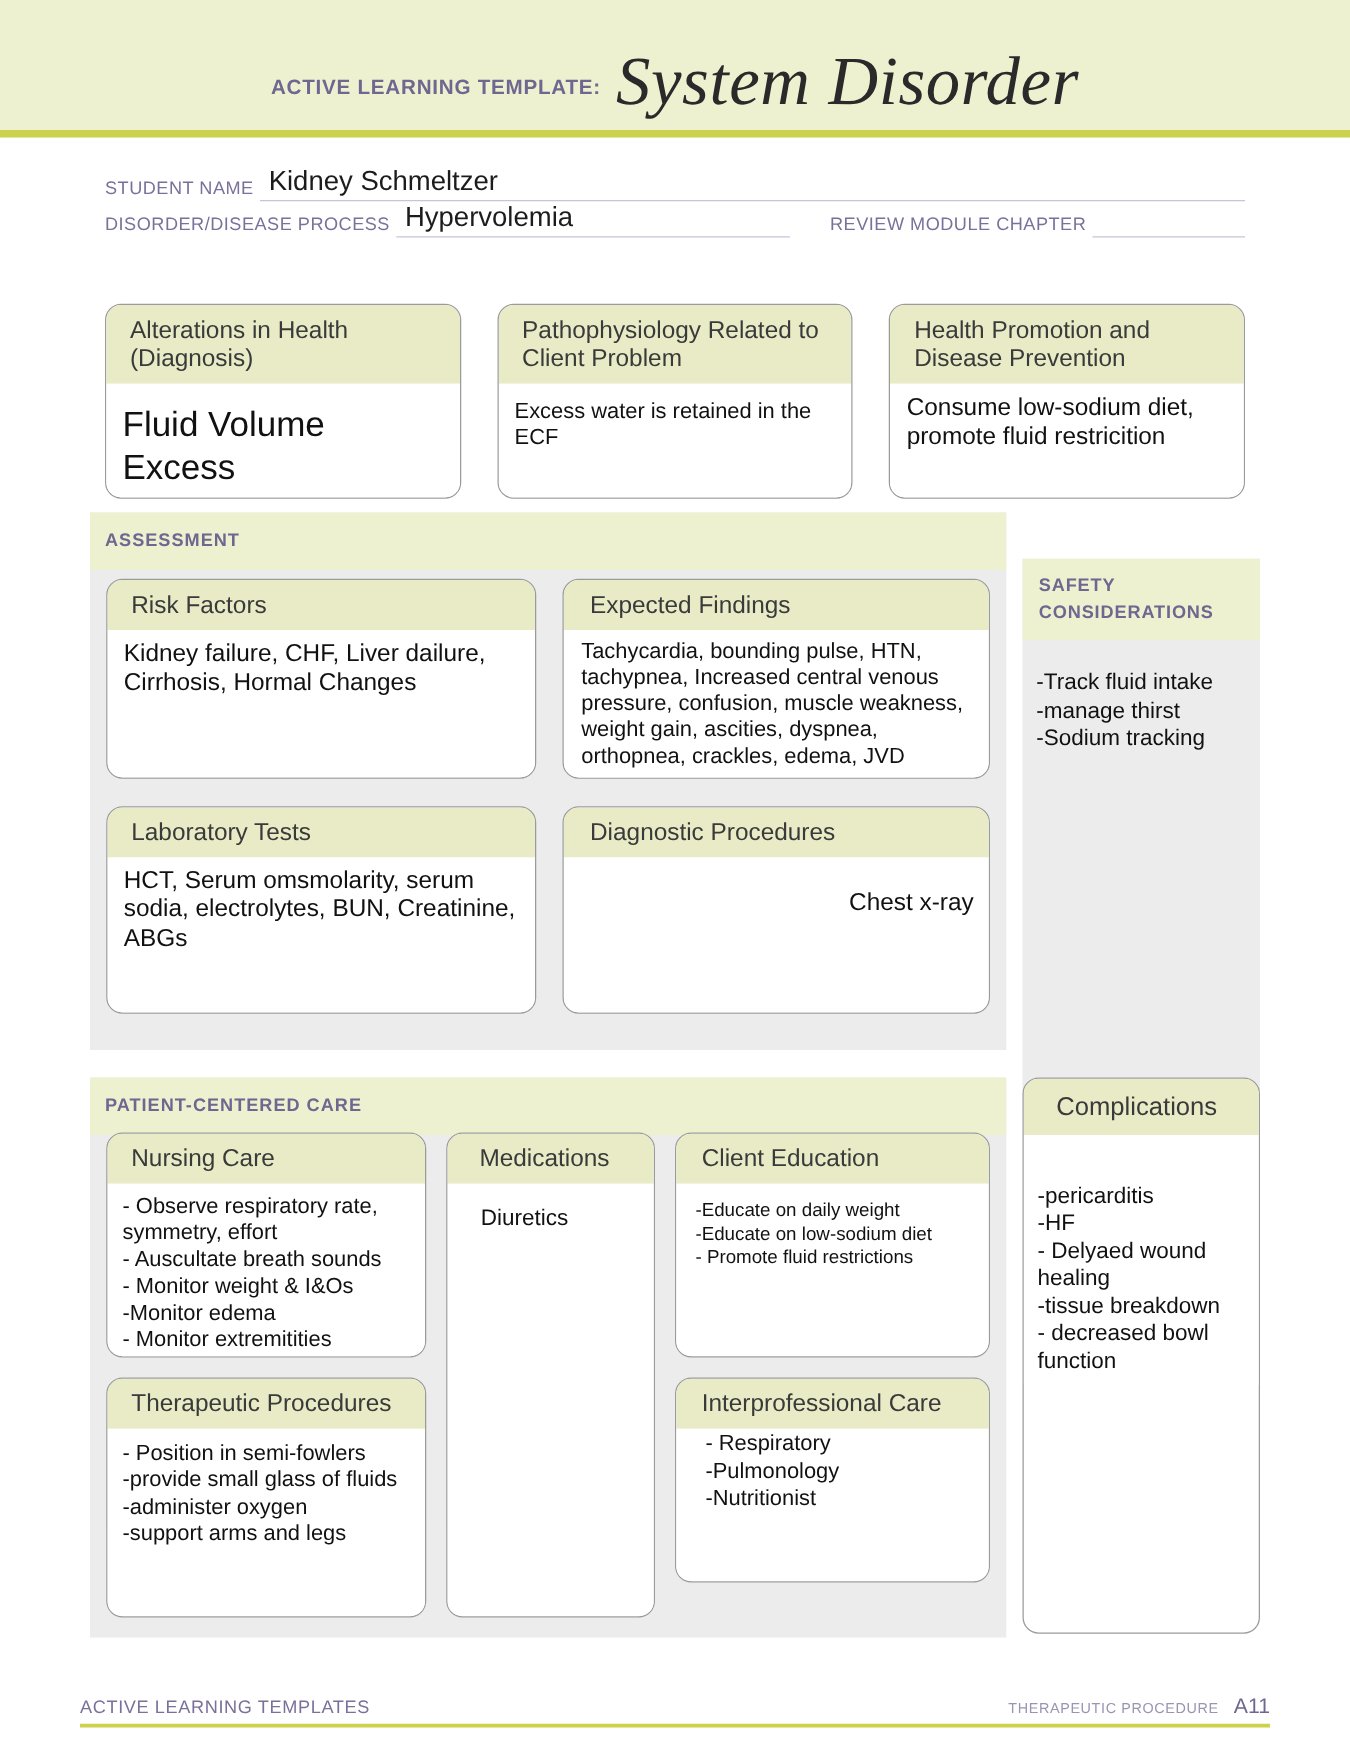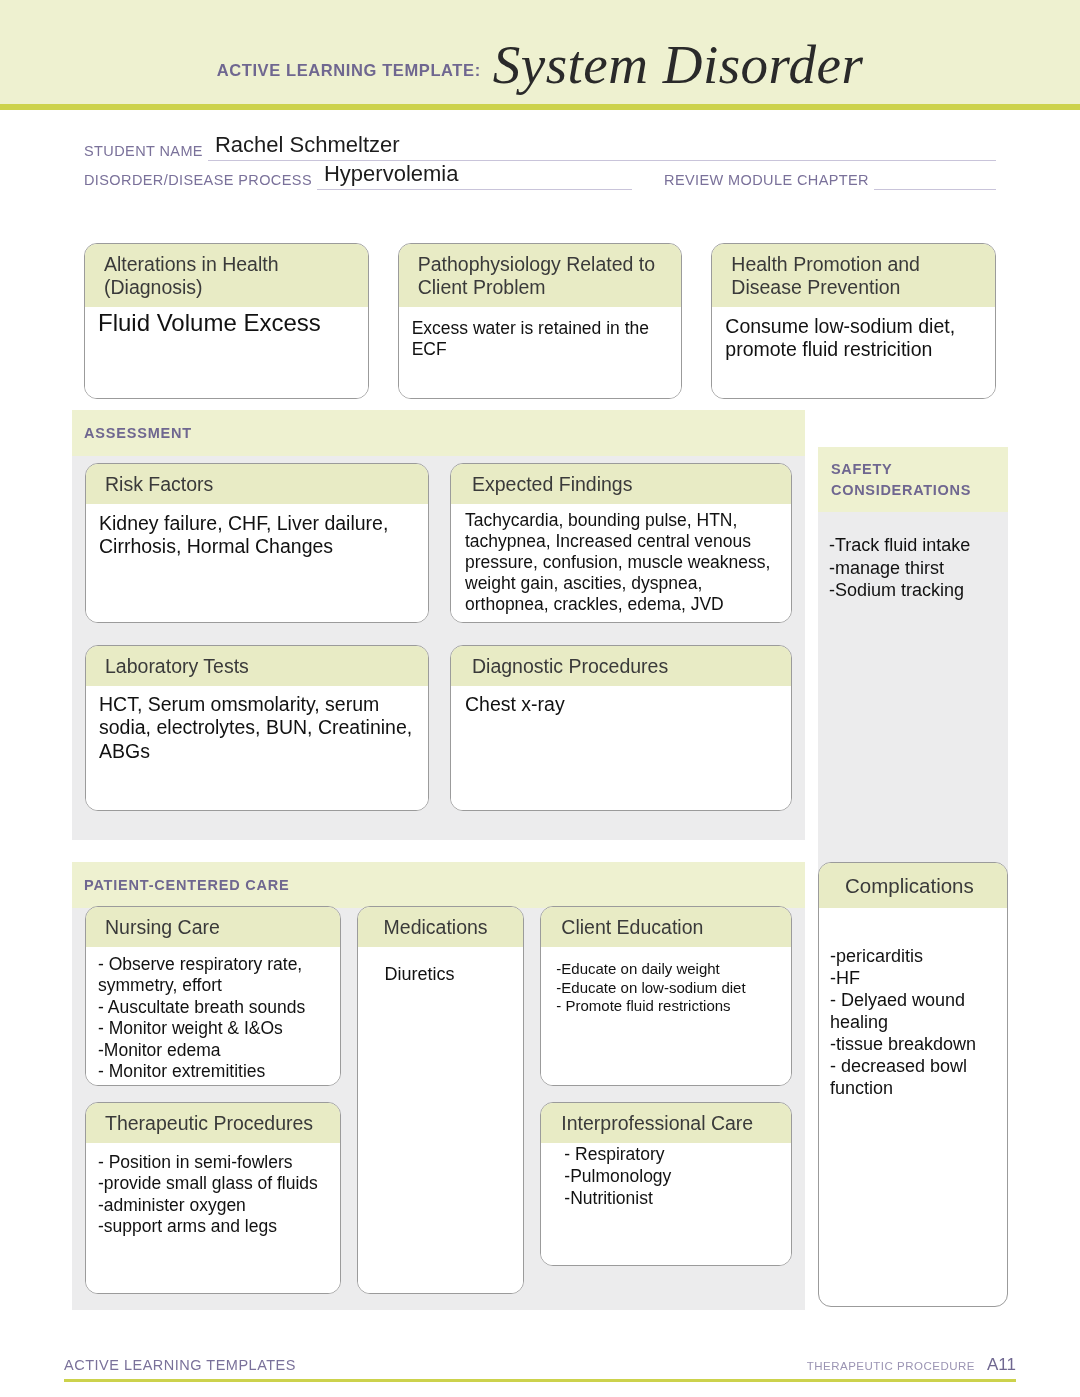--- a/index.html
+++ b/index.html
@@ -116,21 +116,21 @@
   .card-body {
     flex: 1;
     background: #ffffff;
     padding: 6px 12px 8px 13px;
     font-size: 18.5px;
     line-height: 1.21;
     color: #111;
     white-space: pre-line;
   }
   .top-cards .card { flex: 1; }
-  .top-cards .card:nth-child(1) .card-body { font-size: 24px; padding-top: 1px; }
+  .top-cards .card:nth-child(1) .card-body { font-size: 28px; padding-top: 16px; }
   .top-cards .card:nth-child(2) .card-body { font-size: 17.5px; padding-top: 11px; }
   .top-cards .card:nth-child(3) .card-body { font-size: 19.5px; padding-top: 8px; }
 
   
   .assessment-panel {
     position: absolute;
     left: 72px; top: 410px;
     width: 733px; height: 430px;
     background: #ececed;
   }
@@ -161,21 +161,21 @@
   .box-risk   { height: 160px; }
   .box-findings { height: 160px; }
   .box-lab    { height: 166px; }
   .box-diag   { height: 166px; }
 
   .box-risk .card-body { font-size: 19.5px; padding-top: 8px; }
   .box-findings .card-head { padding-left: 21px; }
   .box-findings .card-body { font-size: 17.5px; padding-top: 6px; padding-left: 14px; line-height: 1.2; }
   .box-lab .card-body { font-size: 19.5px; padding-top: 7px; }
   .box-diag .card-head { padding-left: 21px; }
-  .box-diag .card-body { font-size: 19.5px; padding-top: 7px; padding-left: 14px; }
+  .box-diag .card-body { font-size: 19.5px; padding-top: 25px; padding-left: 14px; text-align: right; }
 
   
   .safety-panel {
     position: absolute;
     left: 818px; top: 410px;
     width: 190px; height: 444px;
     background: #ececed;
     margin-top: 37px;
   }
   .safety-head {
@@ -292,21 +292,21 @@
 <div class="header-inner">
   <div class="alt-label">ACTIVE LEARNING TEMPLATE:</div>
   <div class="alt-title">System Disorder</div>
 </div>
 
 <div class="info">
 
   <div class="info-row">
     <span class="info-label">STUDENT NAME</span>
     <span class="info-line">
-      <span class="info-value">Rachel Schmeltzer</span>
+      <span class="info-value">Kidney Schmeltzer</span>
     </span>
   </div>
 
   <div class="info-row">
     <span class="info-label">DISORDER/DISEASE PROCESS</span>
     <span class="info-line">
       <span class="info-value">Hypervolemia</span>
     </span>
     <span class="info-label rmc">REVIEW MODULE CHAPTER</span>
     <span class="info-line short">

